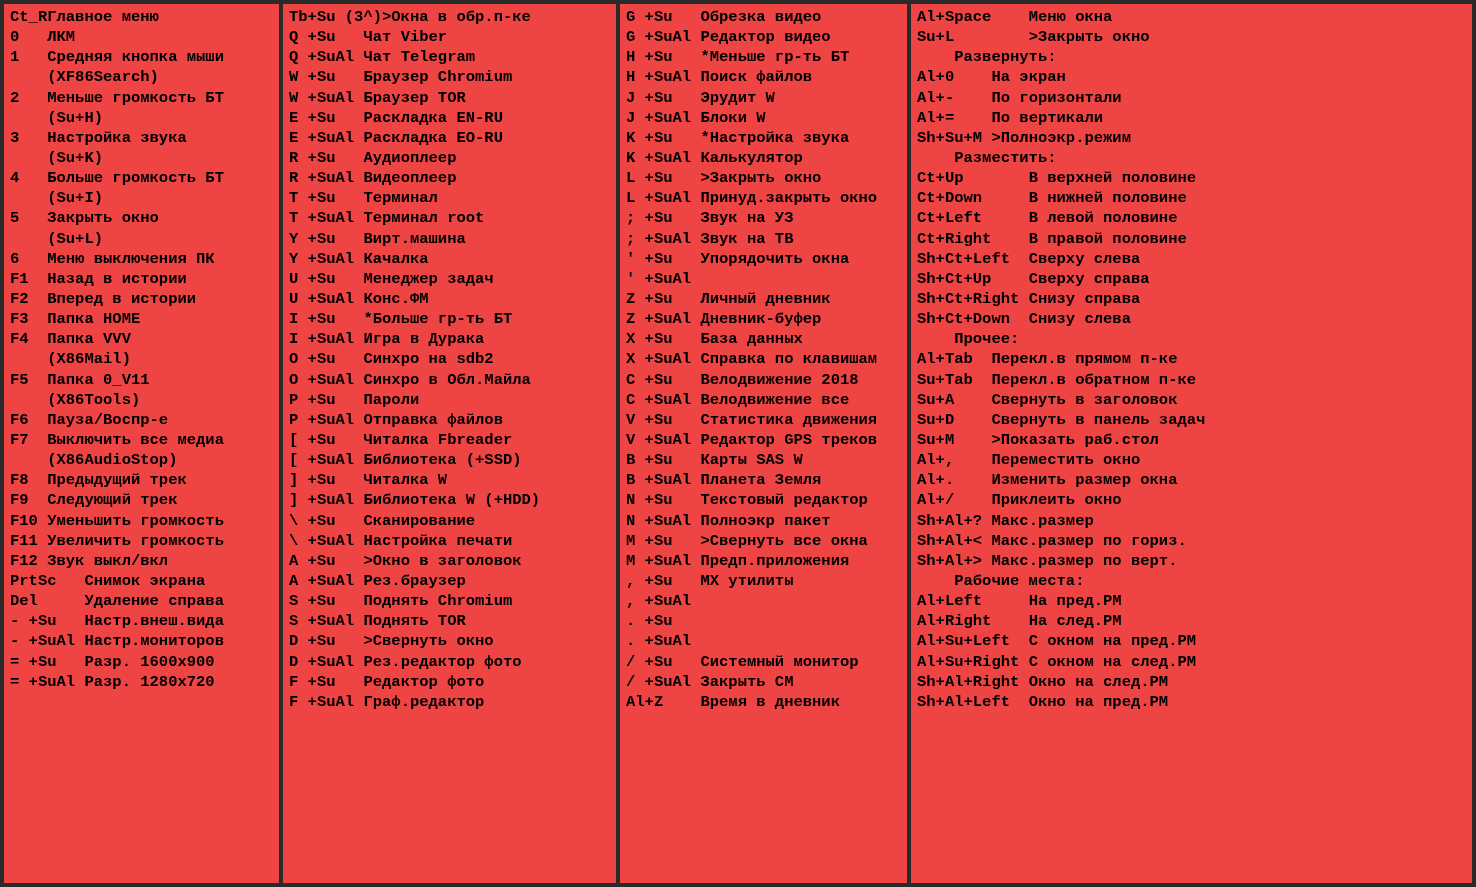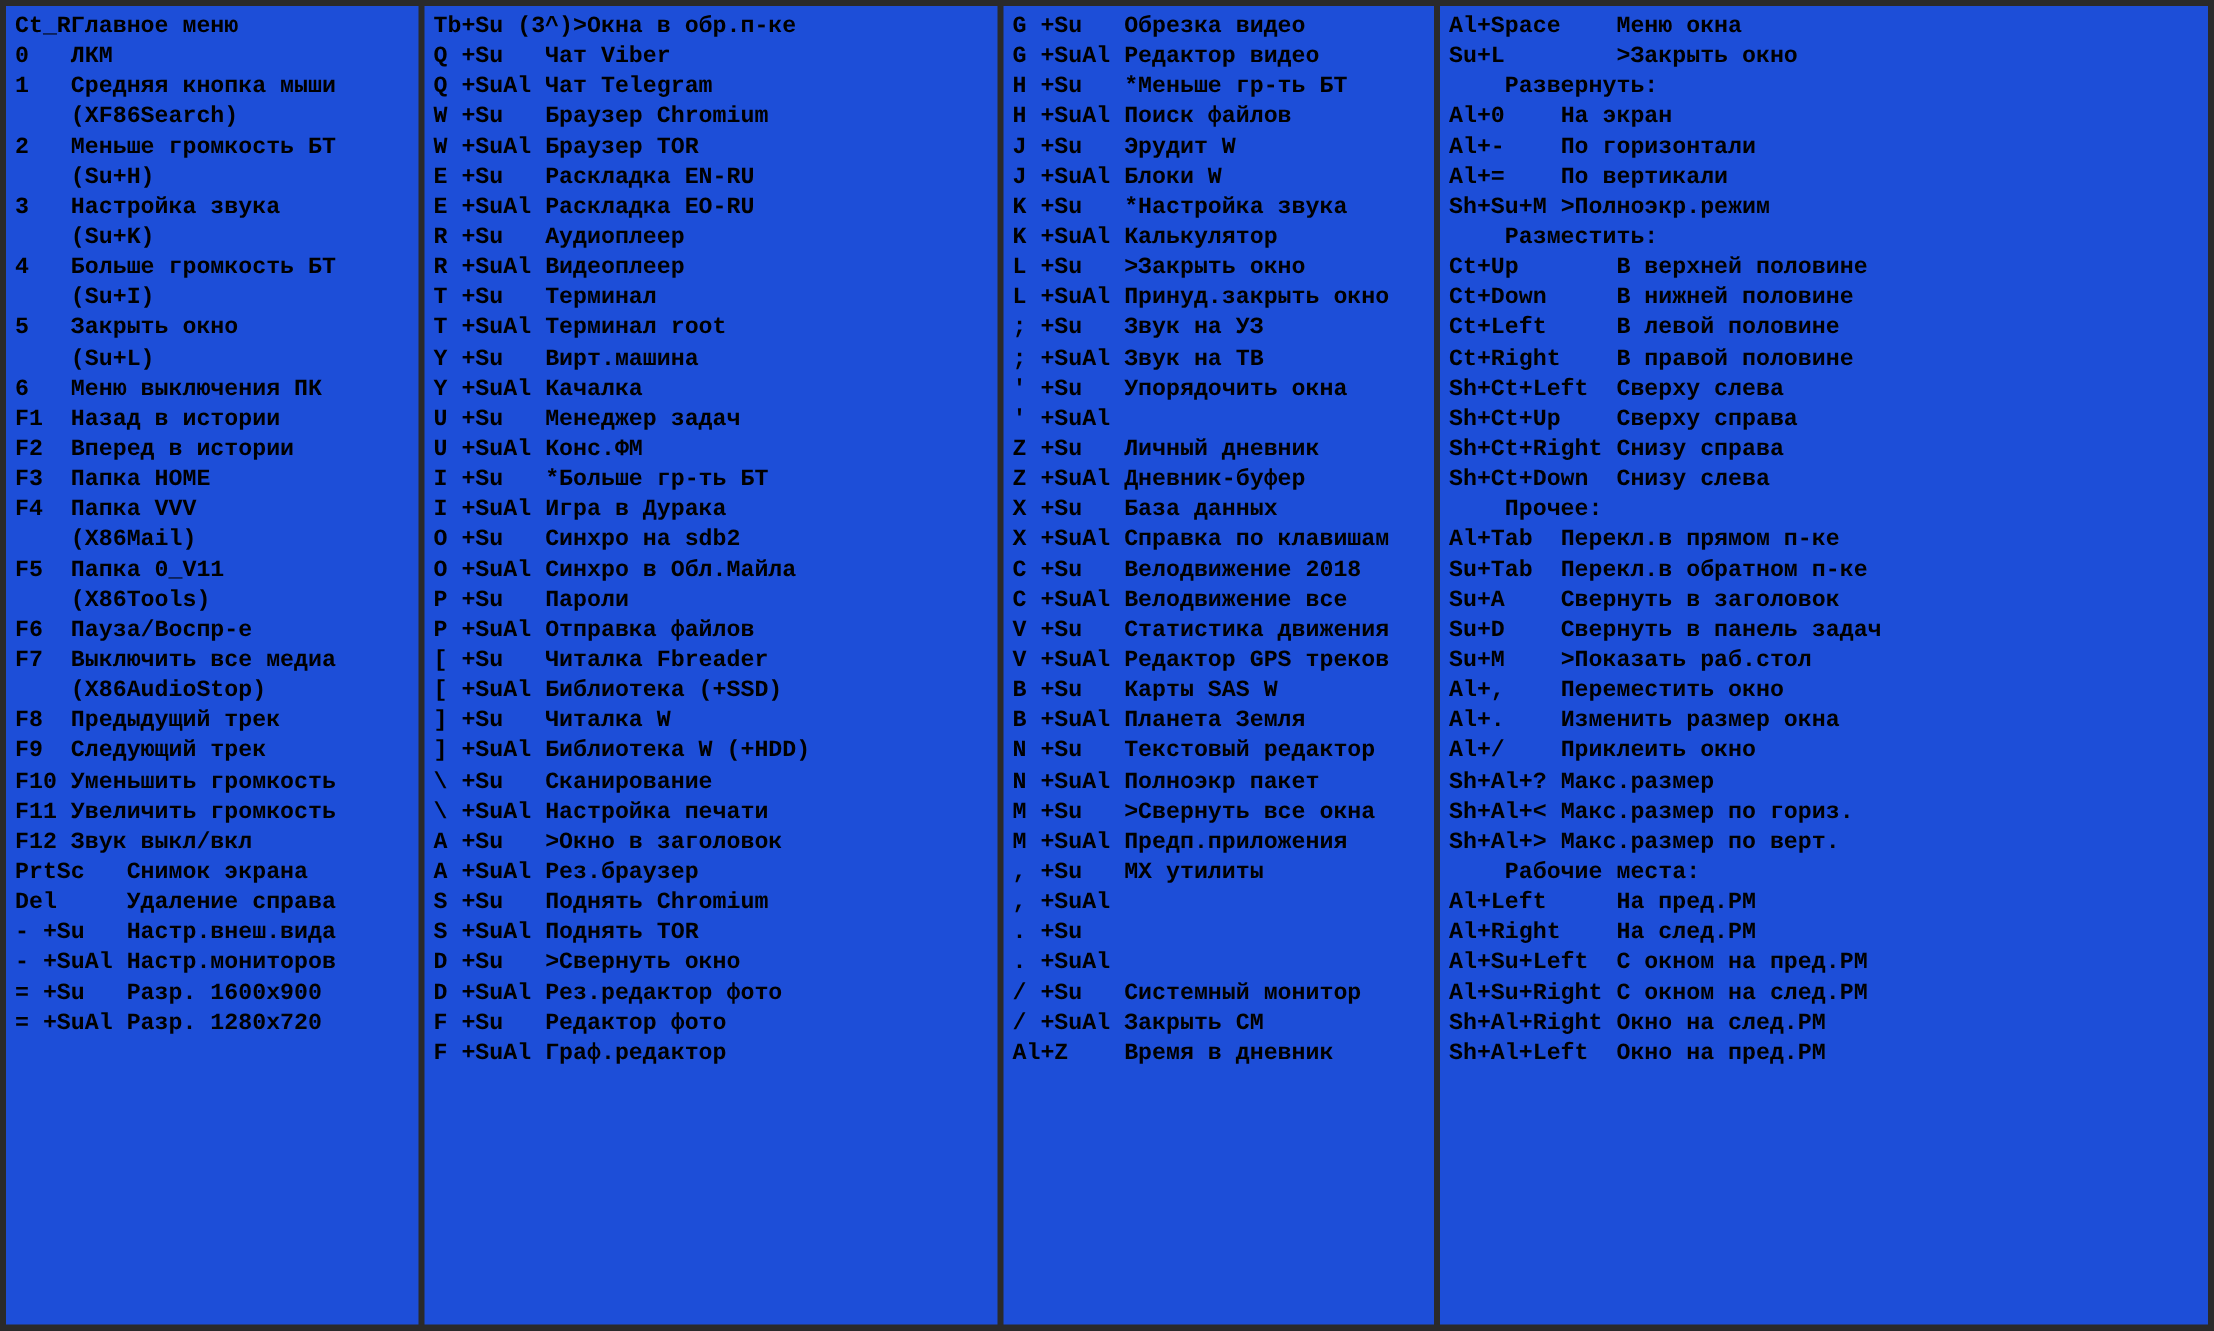--- a/index.html
+++ b/index.html
@@ -14,27 +14,27 @@
     height: 887px;
     overflow: hidden;
   }
   .grid {
     display: flex;
     gap: 4px;
     padding: 4px;
     height: 100%;
   }
   .panel {
-    background: #1d4ed8;
+    background: #ef4444;
     padding: 4px 6px;
     overflow: hidden;
     flex-shrink: 0;
   }
   .p1 { width: 275px; }
-  .p2 { width: 382px; }
+  .p2 { width: 333px; }
   .p3 { width: 287px; }
   .p4 { flex: 1; }
   .row {
     display: flex;
     white-space: pre;
     height: 20.15px;
     align-items: baseline;
   }
   .k  { display:inline-block; } 
   .v  { display:inline-block; } 

